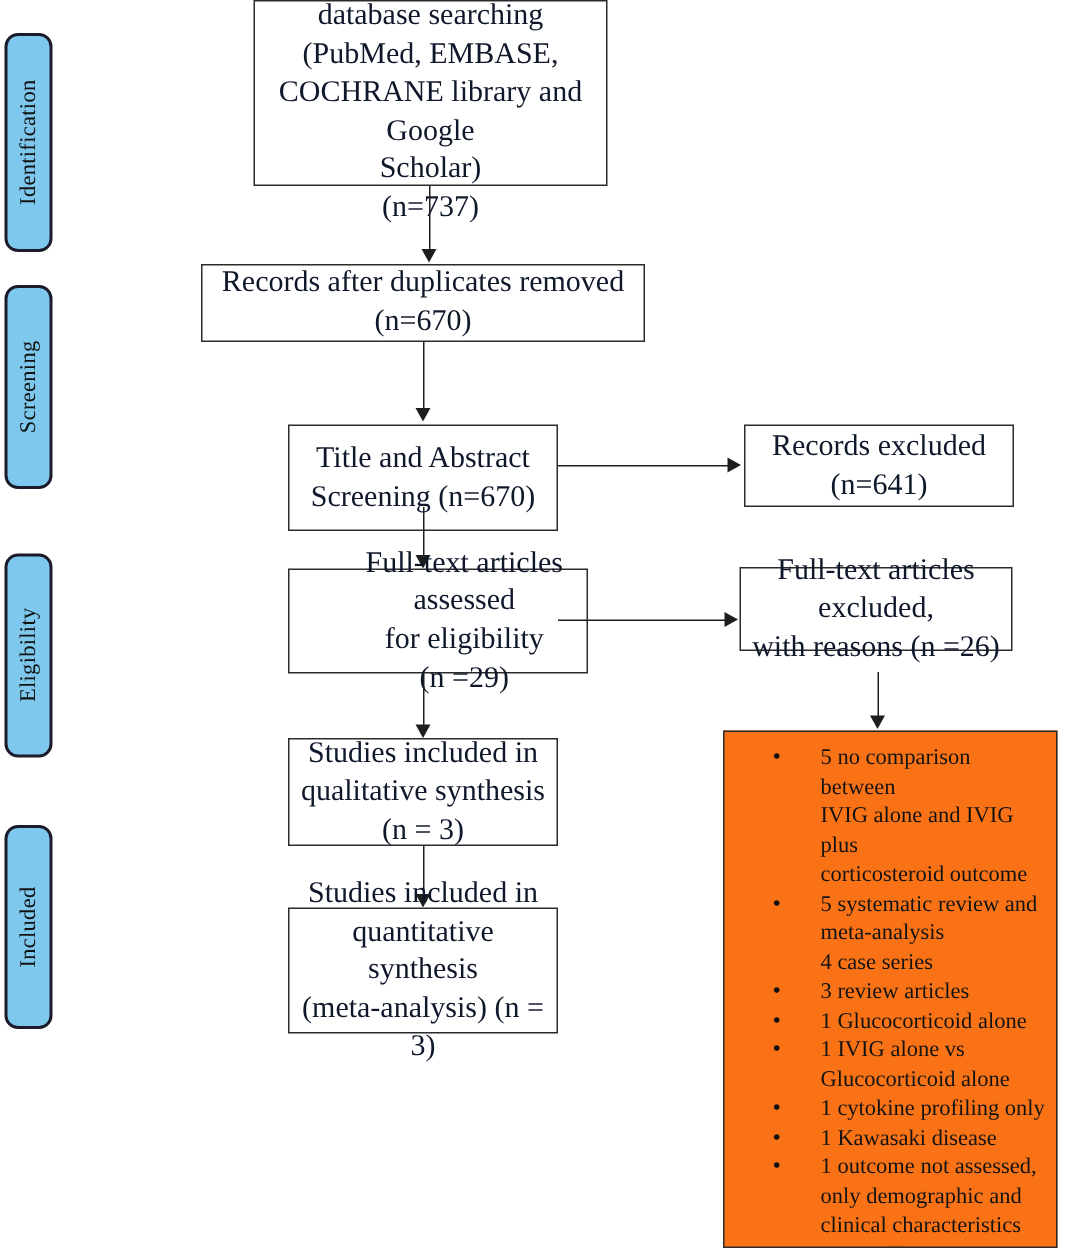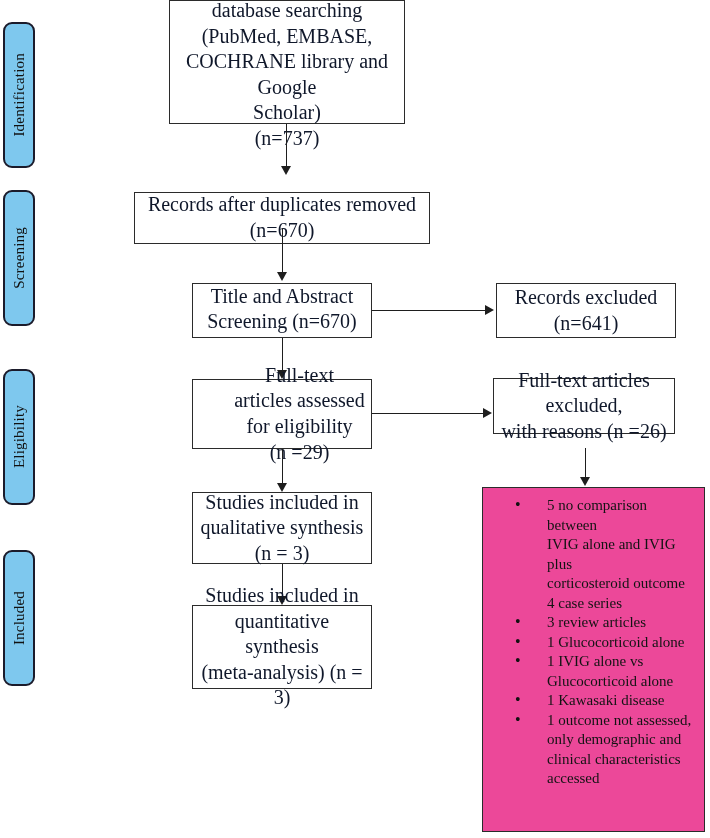--- a/index.html
+++ b/index.html
@@ -56,21 +56,21 @@
     font-size: 20px;
     line-height: 1.28;
     color: #0f172a;
     white-space: pre-line;
   }
 
   
   .list-box {
     position: absolute;
     box-sizing: border-box;
-    background: #ec4899;
+    background: #f97316;
     border: 1.6px solid #2b2b2b;
     padding: 8px 6px 6px 6px;
     overflow: hidden;
   }
   .reason-list {
     margin: 0;
     padding: 0;
     list-style: none;
   }
   .reason-item {
@@ -146,45 +146,45 @@
 database searching
 (PubMed, EMBASE,
 COCHRANE library and Google
 Scholar)
 (n=737)</span>
   </div>
 
   <div class="vline" style="left:286px; top:124px; height:44px;"></div>
   <div class="arrow-down" style="left:281px; top:166px;"></div>
 
-  <div class="box" style="left:134px; top:176px; width:296px; height:52px;margin-top:16px;">
+  <div class="box" style="left:134px; top:176px; width:296px; height:52px;">
     <span class="box-text">Records after duplicates removed
 (n=670)</span>
   </div>
 
   <div class="vline" style="left:282px; top:228px; height:46px;"></div>
   <div class="arrow-down" style="left:277px; top:272px;"></div>
 
-  <div class="box" style="left:192px; top:283px; width:180px; height:55px;align-items:flex-end;">
+  <div class="box" style="left:192px; top:283px; width:180px; height:71px;">
     <span class="box-text">Title and Abstract
 Screening (n=670)</span>
   </div>
 
   <div class="hline" style="left:372px; top:310px; width:115px;"></div>
   <div class="arrow-right" style="left:485px; top:305px;"></div>
 
   <div class="box" style="left:496px; top:283px; width:180px; height:55px;">
     <span class="box-text">Records excluded
 (n=641)</span>
   </div>
 
   <div class="vline" style="left:282px; top:338px; height:34px;"></div>
   <div class="arrow-down" style="left:277px; top:370px;"></div>
 
-  <div class="box" style="left:192px; top:379px; width:180px; height:70px;padding-left:41px;">
+  <div class="box" style="left:192px; top:379px; width:200px; height:70px;padding-left:41px;">
     <span class="box-text">Full-text articles assessed
 for eligibility
 (n =29)</span>
   </div>
 
   <div class="hline" style="left:372px; top:413px; width:112px;"></div>
   <div class="arrow-right" style="left:483px; top:408px;"></div>
 
   <div class="box" style="left:493px; top:378px; width:182px; height:56px;">
     <span class="box-text">Full-text articles excluded,
@@ -210,25 +210,28 @@
     <span class="box-text">Studies included in
 quantitative synthesis
 (meta-analysis) (n = 3)</span>
   </div>
 
   <div class="list-box" style="left:482px; top:487px; width:223px; height:345px;">
     <ul class="reason-list" id="reason-list">
         <li class="reason-item bulleted">5 no comparison between
 IVIG alone and IVIG plus
 corticosteroid outcome</li>
+        <li class="reason-item bulleted">5 systematic review and
+meta-analysis</li>
         <li class="reason-item">4 case series</li>
         <li class="reason-item bulleted">3 review articles</li>
         <li class="reason-item bulleted">1 Glucocorticoid alone</li>
         <li class="reason-item bulleted">1 IVIG alone vs
 Glucocorticoid alone</li>
+        <li class="reason-item bulleted">1 cytokine profiling only</li>
         <li class="reason-item bulleted">1 Kawasaki disease</li>
         <li class="reason-item bulleted">1 outcome not assessed,
 only demographic and
 clinical characteristics
 accessed</li>
       </ul>
   </div>
 
 </div>
 

